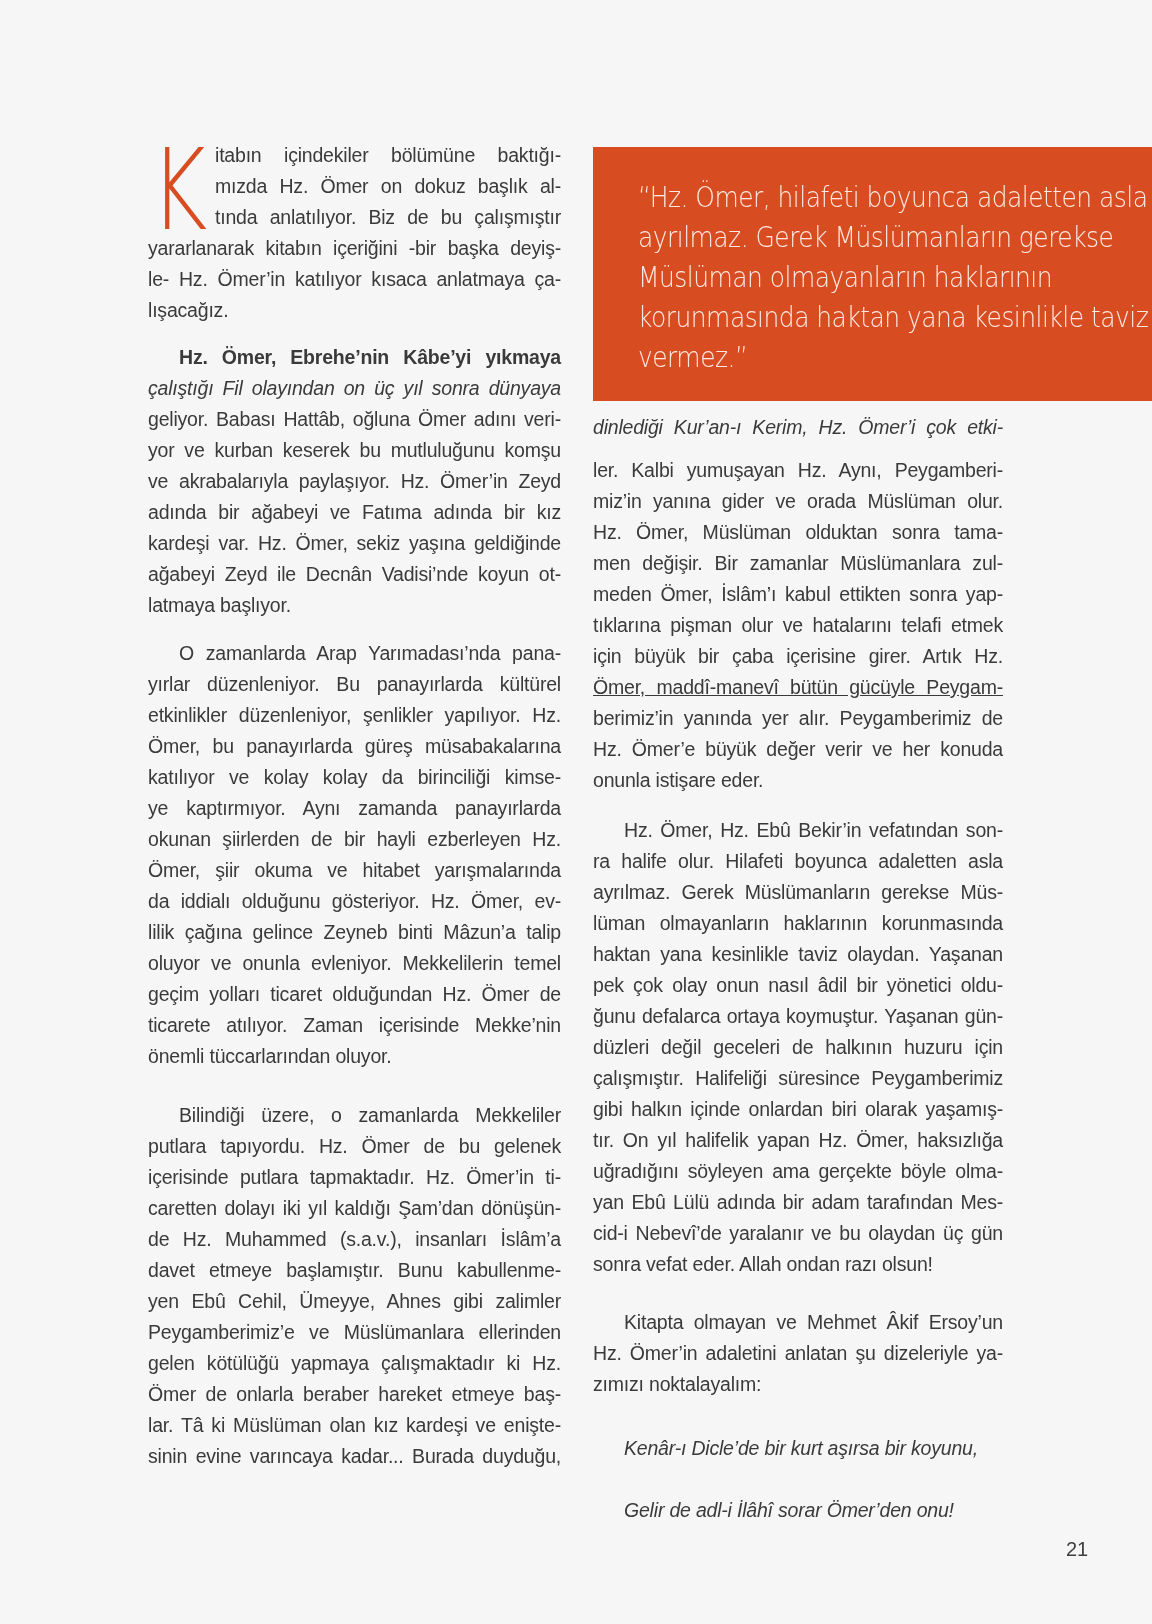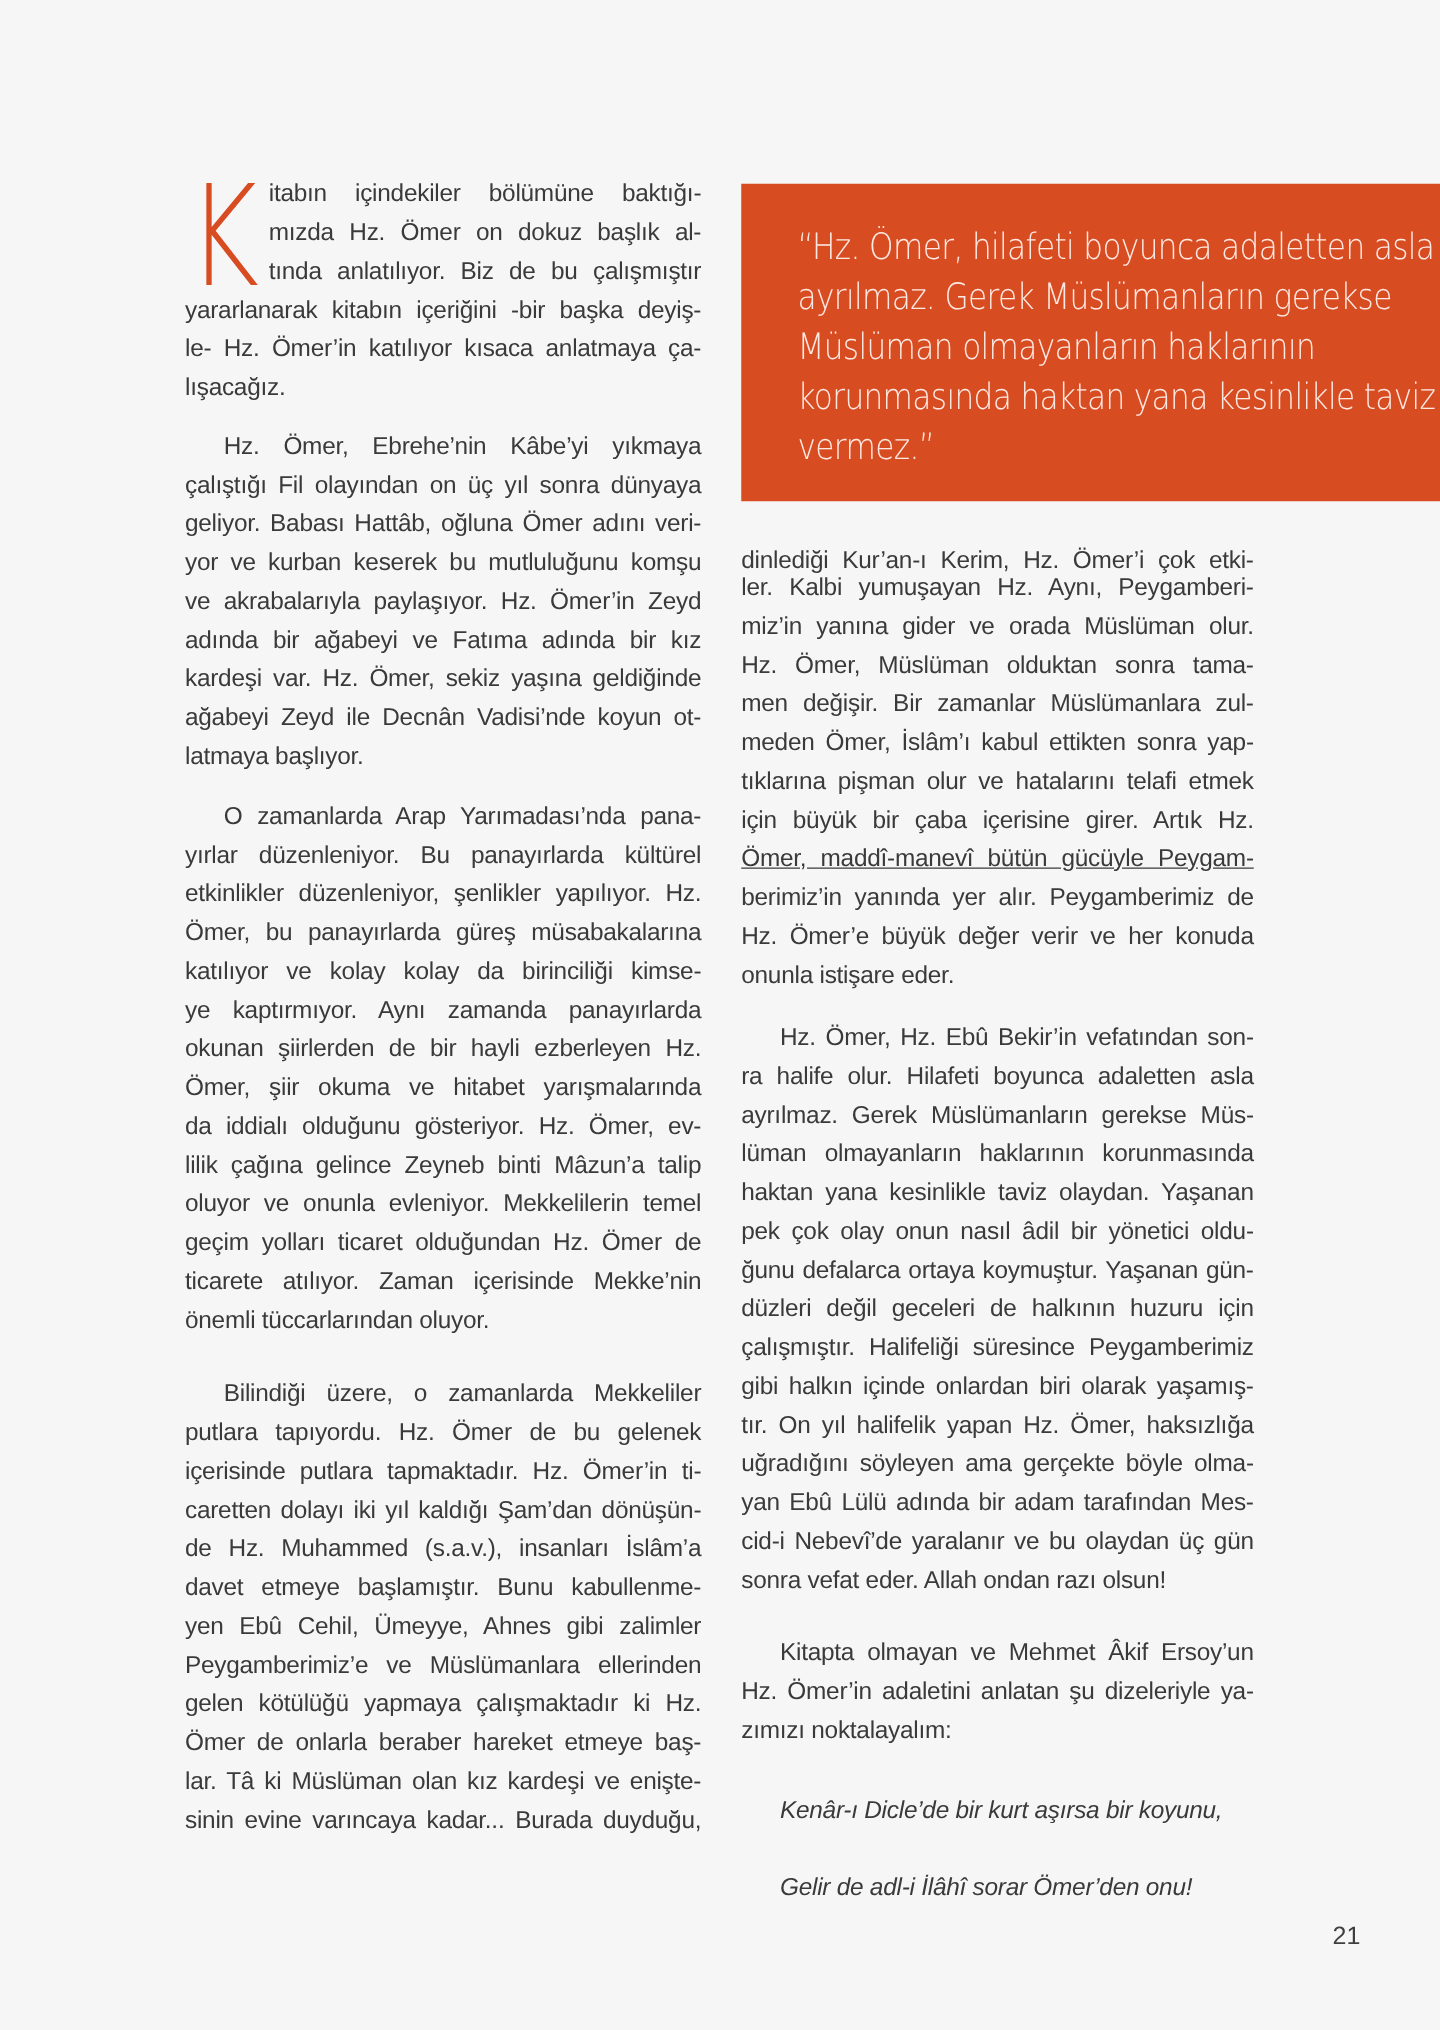--- a/index.html
+++ b/index.html
@@ -67,22 +67,22 @@
 
 <div class="dropcap">K</div>
 
 <div class="col" id="left-col" style="left:148px; top:0; width:413px;">
     <div class="line" style="left: 67px; top: 140px; width: 346px;">itabın içindekiler bölümüne baktığı-</div>
     <div class="line" style="left: 67px; top: 171px; width: 346px;">mızda Hz. Ömer on dokuz başlık al-</div>
     <div class="line" style="left: 67px; top: 202px; width: 346px;">tında anlatılıyor. Biz de bu çalışmıştır</div>
     <div class="line" style="left: 0px; top: 233px; width: 413px;">yararlanarak kitabın içeriğini -bir başka deyiş-</div>
     <div class="line" style="left: 0px; top: 264px; width: 413px;">le- Hz. Ömer’in katılıyor kısaca anlatmaya ça-</div>
     <div class="line last" style="left: 0px; top: 295px; width: 413px;">lışacağız.</div>
-    <div class="line" style="left: 31px; top: 342px; width: 382px;">Hz. Ömer, Ebrehe’nin Kâbe’yi yıkmaya</div>
-    <div class="line" style="left: 0px; top: 373px; width: 413px;">çalıştığı Fil olayından on üç yıl sonra dünyaya</div>
+    <div class="line" style="left: 31px; top: 342px; width: 382px; font-weight: bold;">Hz. Ömer, Ebrehe’nin Kâbe’yi yıkmaya</div>
+    <div class="line" style="left: 0px; top: 373px; width: 413px; font-style: italic;">çalıştığı Fil olayından on üç yıl sonra dünyaya</div>
     <div class="line" style="left: 0px; top: 404px; width: 413px;">geliyor. Babası Hattâb, oğluna Ömer adını veri-</div>
     <div class="line" style="left: 0px; top: 435px; width: 413px;">yor ve kurban keserek bu mutluluğunu komşu</div>
     <div class="line" style="left: 0px; top: 466px; width: 413px;">ve akrabalarıyla paylaşıyor. Hz. Ömer’in Zeyd</div>
     <div class="line" style="left: 0px; top: 497px; width: 413px;">adında bir ağabeyi ve Fatıma adında bir kız</div>
     <div class="line" style="left: 0px; top: 528px; width: 413px;">kardeşi var. Hz. Ömer, sekiz yaşına geldiğinde</div>
     <div class="line" style="left: 0px; top: 559px; width: 413px;">ağabeyi Zeyd ile Decnân Vadisi’nde koyun ot-</div>
     <div class="line last" style="left: 0px; top: 590px; width: 413px;">latmaya başlıyor.</div>
     <div class="line" style="left: 31px; top: 638px; width: 382px;">O zamanlarda Arap Yarımadası’nda pana-</div>
     <div class="line" style="left: 0px; top: 669px; width: 413px;">yırlar düzenleniyor. Bu panayırlarda kültürel</div>
     <div class="line" style="left: 0px; top: 700px; width: 413px;">etkinlikler düzenleniyor, şenlikler yapılıyor. Hz.</div>
@@ -113,21 +113,21 @@
 
 <div class="quote-box">
   <div class="qline" style="top:30px">“Hz. Ömer, hilafeti boyunca adaletten asla</div>
   <div class="qline" style="top:70px">ayrılmaz. Gerek Müslümanların gerekse</div>
   <div class="qline" style="top:110px">Müslüman olmayanların haklarının</div>
   <div class="qline" style="top:150px">korunmasında haktan yana kesinlikle taviz</div>
   <div class="qline" style="top:190px">vermez.”</div>
 </div>
 
 <div class="col" id="right-col" style="left:593px; top:0; width:410px;">
-    <div class="line" style="left: 0px; top: 433px; width: 410px;">dinlediği Kur’an-ı Kerim, Hz. Ömer’i çok etki-</div>
+    <div class="line" style="left: 0px; top: 412px; width: 410px; font-style: italic;">dinlediği Kur’an-ı Kerim, Hz. Ömer’i çok etki-</div>
     <div class="line" style="left: 0px; top: 455px; width: 410px;">ler. Kalbi yumuşayan Hz. Aynı, Peygamberi-</div>
     <div class="line" style="left: 0px; top: 486px; width: 410px;">miz’in yanına gider ve orada Müslüman olur.</div>
     <div class="line" style="left: 0px; top: 517px; width: 410px;">Hz. Ömer, Müslüman olduktan sonra tama-</div>
     <div class="line" style="left: 0px; top: 548px; width: 410px;">men değişir. Bir zamanlar Müslümanlara zul-</div>
     <div class="line" style="left: 0px; top: 579px; width: 410px;">meden Ömer, İslâm’ı kabul ettikten sonra yap-</div>
     <div class="line" style="left: 0px; top: 610px; width: 410px;">tıklarına pişman olur ve hatalarını telafi etmek</div>
     <div class="line" style="left: 0px; top: 641px; width: 410px;">için büyük bir çaba içerisine girer. Artık Hz.</div>
     <div class="line" style="left: 0px; top: 672px; width: 410px; text-decoration: underline;">Ömer, maddî-manevî bütün gücüyle Peygam-</div>
     <div class="line" style="left: 0px; top: 703px; width: 410px;">berimiz’in yanında yer alır.  Peygamberimiz de</div>
     <div class="line" style="left: 0px; top: 734px; width: 410px;">Hz. Ömer’e büyük değer verir ve her konuda</div>

